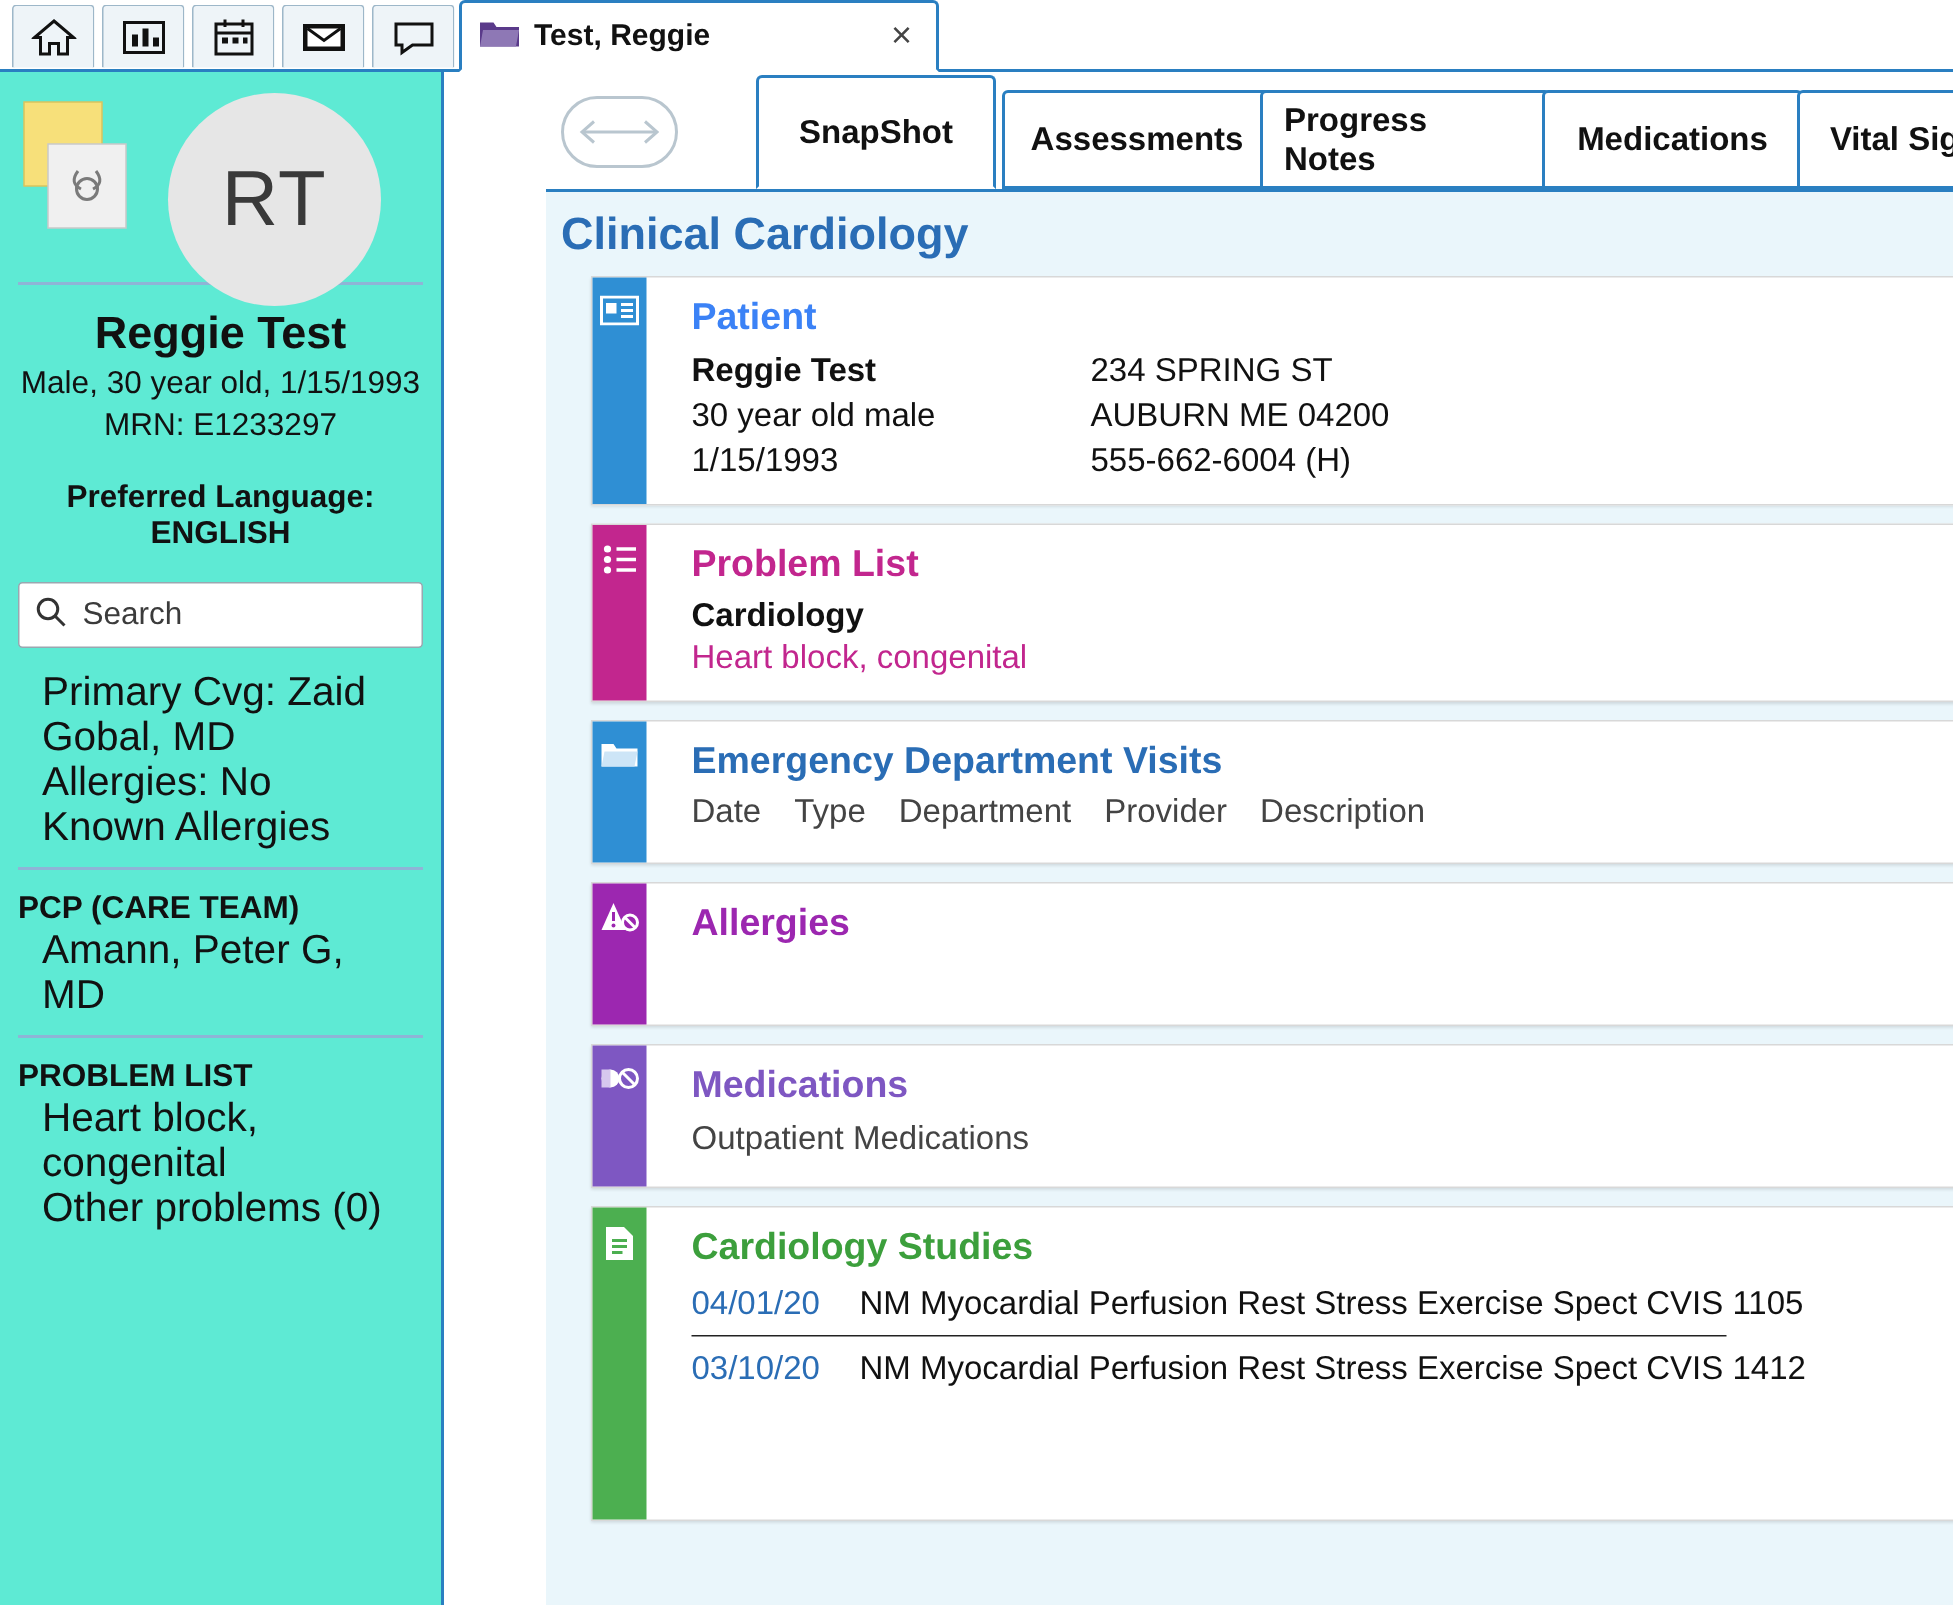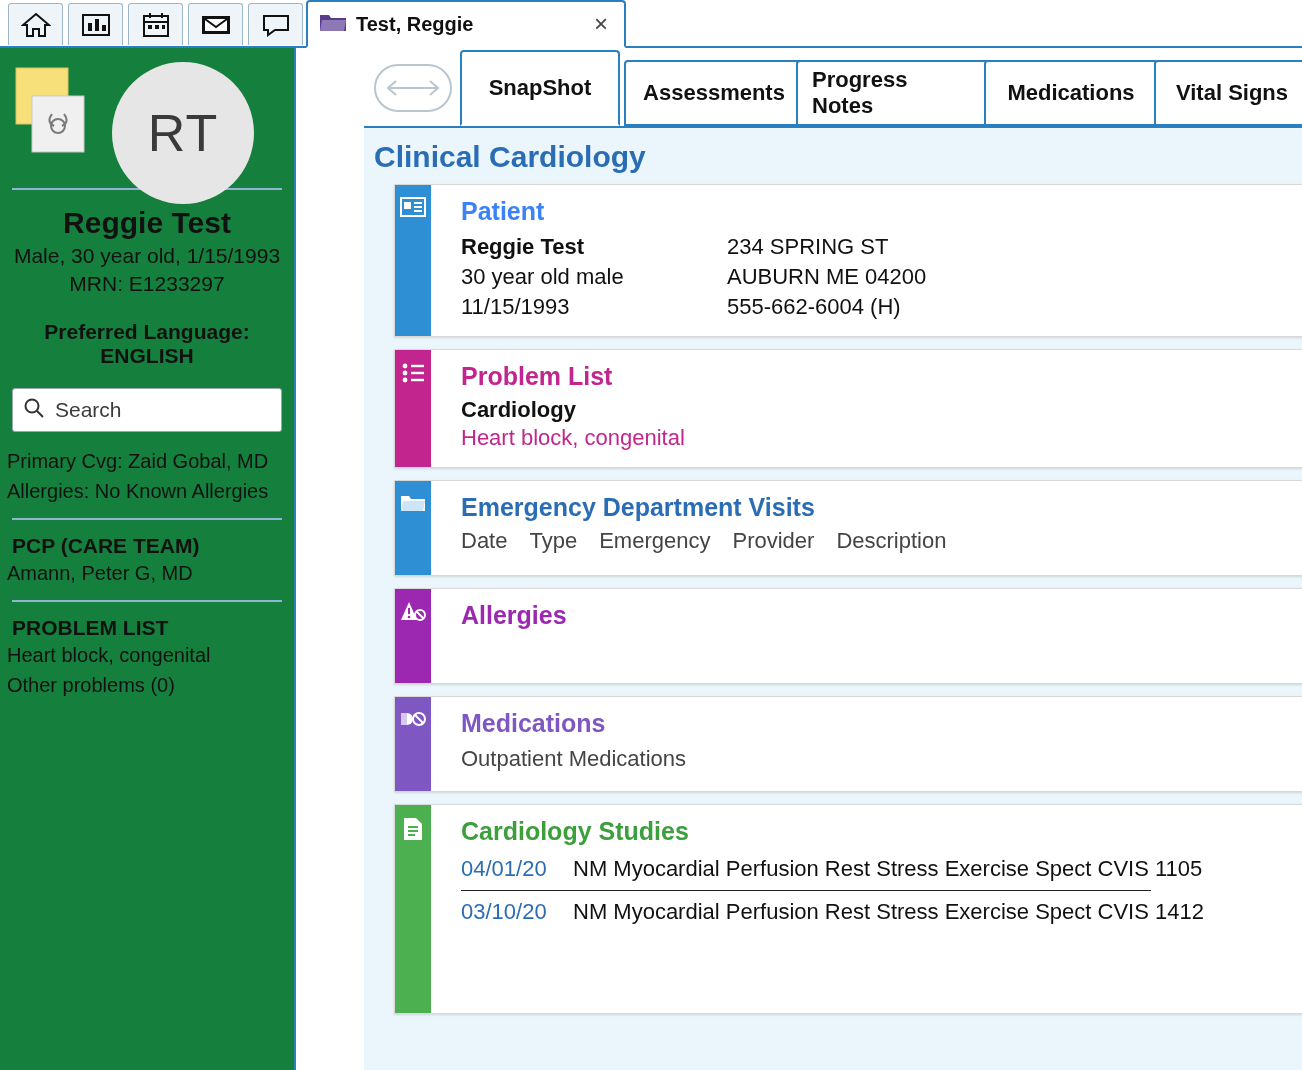--- a/index.html
+++ b/index.html
@@ -51,21 +51,21 @@
 
   
   .body-wrap {
     position: absolute; top: 48px; left: 0; width: 1302px; height: 1022px;
     background: #ffffff;
   }
 
   
   .sidebar {
     position: absolute; top: 0; left: 0; width: 296px; height: 1022px;
-    background: #15803d;
+    background: #5eead4;
     border-right: 2px solid #2a7fc1;
     padding: 0;
   }
   .avatar-row {
     position: relative; height: 140px;
   }
   .sticky-note {
     position: absolute; left: 14px; top: 18px; width: 78px; height: 92px;
   }
   .avatar {
@@ -90,21 +90,21 @@
     margin: 20px 12px 0 12px; height: 44px; background: #fff;
     border: 1px solid #9aa7b0; border-radius: 3px;
     display: flex; align-items: center; padding: 0 10px;
   }
   .search-box input {
     border: none; outline: none; font-size: 21px; color: #111;
     font-family: "Liberation Sans", sans-serif;
     background: transparent; width: 100%; margin-left: 8px;
   }
   .search-box input::placeholder { color: #3b3b3b; }
-  .side-text { font-size: 20px; color: #111; padding: 0 7px; line-height: 30px; }
+  .side-text { font-size: 27px; color: #111; padding: 0 28px; line-height: 30px; }
   .side-block { margin-top: 14px; }
   .side-head { font-size: 21px; font-weight: bold; color: #111; padding: 0 12px; }
   .hr { height: 2px; background: #8fb4d6; margin: 12px 12px 0 12px; }
 
   
   .content {
     position: absolute; top: 0; left: 364px; width: 938px; height: 1022px;
     background: #ffffff;
   }
   .subtabs {
@@ -116,20 +116,21 @@
     display: flex; align-items: center; justify-content: center;
     color: #b9c6cf;
   }
   .subtab {
     position: absolute; top: 12px; height: 66px;
     border: 2px solid #2a7fc1; border-radius: 4px 4px 0 0;
     background: #ffffff;
     display: flex; align-items: center; justify-content: center;
     font-size: 22px; font-weight: bold; color: #111;
     padding: 0 14px;
+    margin-left: 44px;
   }
   .subtab.active {
     top: 2px; height: 76px; border-bottom: 2px solid #ffffff;
     z-index: 5;
   }
   .panel {
     position: absolute; top: 78px; left: 0; width: 1114px; height: 944px;
     background: #eaf6fb;
     border-top: 2px solid #2a7fc1;
     overflow: hidden;
@@ -331,21 +332,21 @@
                   <line x1="14" y1="10" x2="22" y2="10" stroke="#fff" stroke-width="2"></line>
                   <line x1="14" y1="14" x2="22" y2="14" stroke="#fff" stroke-width="2"></line>
                 </svg>
               </span>
             </div>
             <h3 style="color:#3b82f6;">Patient</h3>
             <div class="two-col">
               <div class="col1">
                 <div class="row pt-strong">Reggie Test</div>
                 <div class="row">30 year old male</div>
-                <div class="row">11/15/1993</div>
+                <div class="row">1/15/1993</div>
               </div>
               <div class="col2">
                 <div class="row">234 SPRING ST</div>
                 <div class="row">AUBURN ME 04200</div>
                 <div class="row">555-662-6004 (H)</div>
               </div>
             </div>
           </div>
 
           <div class="card">
@@ -372,21 +373,21 @@
                 <svg width="26" height="20" viewBox="0 0 26 20">
                   <path d="M1 3 H9 L11 6 H25 V18 H1 Z" fill="#fff"></path>
                   <path d="M3 8 H25 L23 18 H1 Z" fill="#cde5f7"></path>
                 </svg>
               </span>
             </div>
             <h3 style="color:#2a6db5;">Emergency Department Visits</h3>
             <div class="edv-cols">
               <span>Date</span>
               <span>Type</span>
-              <span>Emergency</span>
+              <span>Department</span>
               <span>Provider</span>
               <span>Description</span>
             </div>
           </div>
 
           <div class="card">
             <div class="stripe" style="background:#9c27b0;">
               <span>
                 <svg width="26" height="22" viewBox="0 0 26 22">
                   <path d="M9 1 L17 19 H1 Z" fill="#fff"></path>

